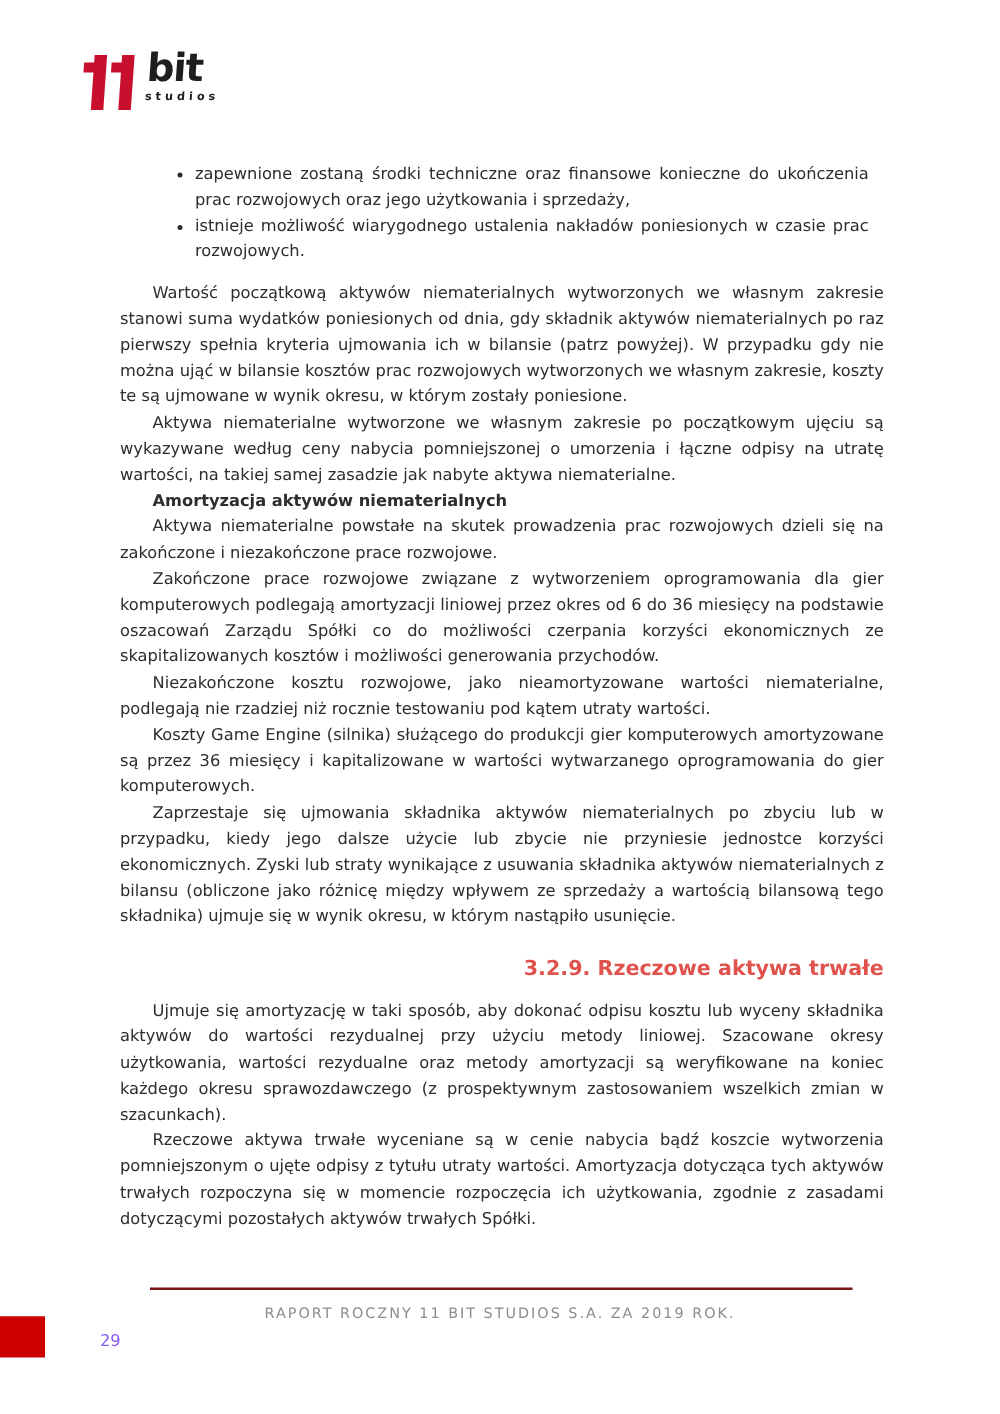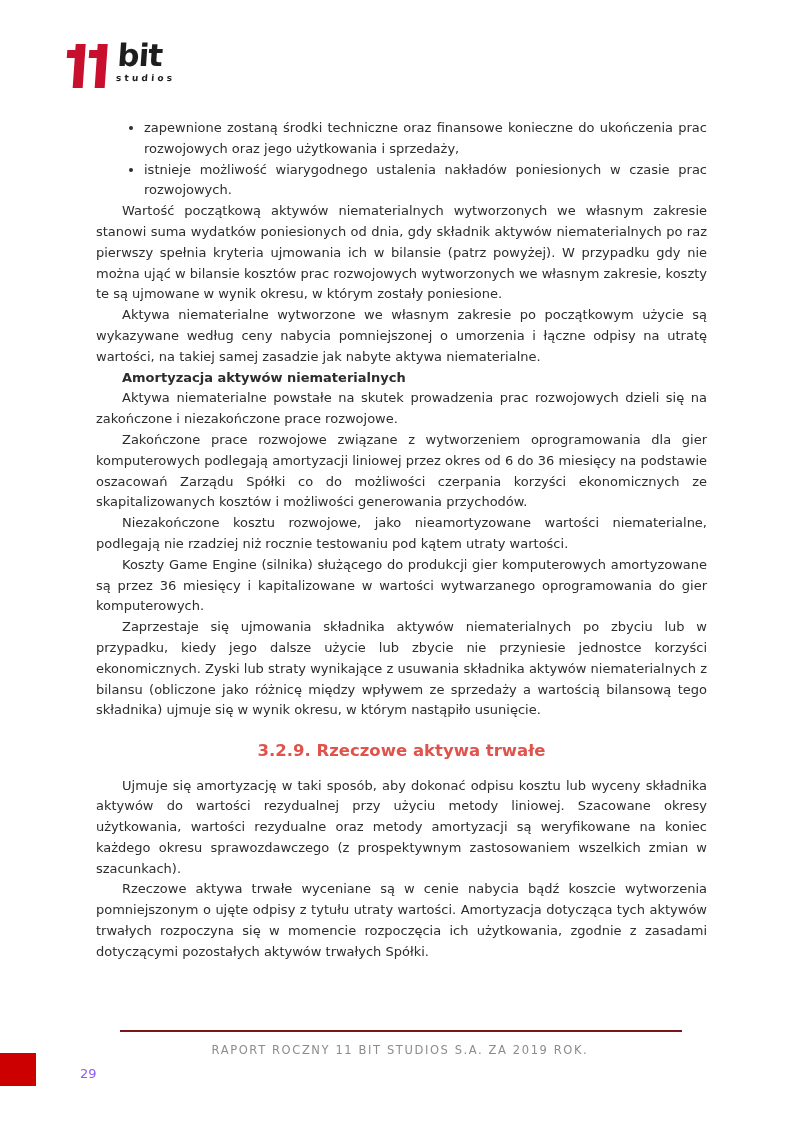--- a/index.html
+++ b/index.html
@@ -22,29 +22,29 @@
   .logo-text { display: flex; flex-direction: column; line-height: 1; transform: skewX(-4deg); }
   .logo-bit  { font-size: 31px; font-weight: bold; color: #1e1e1e; letter-spacing: -1px; }
   .logo-studios { font-size: 9px; font-weight: bold; letter-spacing: 3.2px; color: #1e1e1e; margin-top: 3px; }
 
   
   .content {
     position: absolute; left: 96px; top: 118px; width: 611px;
     font-size: 13px; line-height: 1.6;
     text-align: justify;
   }
-  .bullets { margin: 0; padding: 0 0 0 48px; list-style: disc; }
+  .bullets { margin: 12px; padding: 0 0 0 48px; list-style: disc; }
   .bullets li { margin: 0; text-align: justify; }
   .para { margin: 0; text-indent: 26px; }
   .sub-heading { margin: 0; font-size: 13px; font-weight: bold; text-indent: 26px; }
   .section-heading {
     margin: 17px 0 11px 0;
     font-size: 16.5px; font-weight: bold;
     color: #e0534c;
-    text-align: center;
+    text-align: right;
   }
 
   
   .footer-rule {
     position: absolute; left: 120px; top: 1030px;
     width: 562px; height: 2px; background: #7a1518;
   }
   .footer-accent-block {
     position: absolute; left: 0; top: 1053px;
     width: 36px; height: 33px; background: #cc0000;
@@ -75,21 +75,21 @@
   </div>
 </header>
 
 <main class="content">
   <ul class="bullets">
     <li>zapewnione zostaną środki techniczne oraz finansowe konieczne do ukończenia prac rozwojowych oraz jego użytkowania i sprzedaży,</li>
     <li>istnieje możliwość wiarygodnego ustalenia nakładów poniesionych w czasie prac rozwojowych.</li>
   </ul>
 
   <p class="para">Wartość początkową aktywów niematerialnych wytworzonych we własnym zakresie stanowi suma wydatków poniesionych od dnia, gdy składnik aktywów niematerialnych po raz pierwszy spełnia kryteria ujmowania ich w bilansie (patrz powyżej). W przypadku gdy nie można ująć w bilansie kosztów prac rozwojowych wytworzonych we własnym zakresie, koszty te są ujmowane w wynik okresu, w którym zostały poniesione.</p>
-  <p class="para">Aktywa niematerialne wytworzone we własnym zakresie po początkowym użycie są wykazywane według ceny nabycia pomniejszonej o umorzenia i łączne odpisy na utratę wartości, na takiej samej zasadzie jak nabyte aktywa niematerialne.</p>
+  <p class="para">Aktywa niematerialne wytworzone we własnym zakresie po początkowym ujęciu są wykazywane według ceny nabycia pomniejszonej o umorzenia i łączne odpisy na utratę wartości, na takiej samej zasadzie jak nabyte aktywa niematerialne.</p>
 
   <h3 class="sub-heading">Amortyzacja aktywów niematerialnych</h3>
 
   <p class="para">Aktywa niematerialne powstałe na skutek prowadzenia prac rozwojowych dzieli się na zakończone i niezakończone prace rozwojowe.</p>
   <p class="para">Zakończone prace rozwojowe związane z wytworzeniem oprogramowania dla gier komputerowych podlegają amortyzacji liniowej przez okres od 6 do 36 miesięcy na podstawie oszacowań Zarządu Spółki co do możliwości czerpania korzyści ekonomicznych ze skapitalizowanych kosztów i możliwości generowania przychodów.</p>
   <p class="para">Niezakończone kosztu rozwojowe, jako nieamortyzowane wartości niematerialne, podlegają nie rzadziej niż rocznie testowaniu pod kątem utraty wartości.</p>
   <p class="para">Koszty Game Engine (silnika) służącego do produkcji gier komputerowych amortyzowane są przez 36 miesięcy i kapitalizowane w wartości wytwarzanego oprogramowania do gier komputerowych.</p>
 
 
   <p class="para">Zaprzestaje się ujmowania składnika aktywów niematerialnych po zbyciu lub w przypadku, kiedy jego dalsze użycie lub zbycie nie przyniesie jednostce korzyści ekonomicznych. Zyski lub straty wynikające z usuwania składnika aktywów niematerialnych z bilansu (obliczone jako różnicę między wpływem ze sprzedaży a wartością bilansową tego składnika) ujmuje się w wynik okresu, w którym nastąpiło usunięcie.</p>

